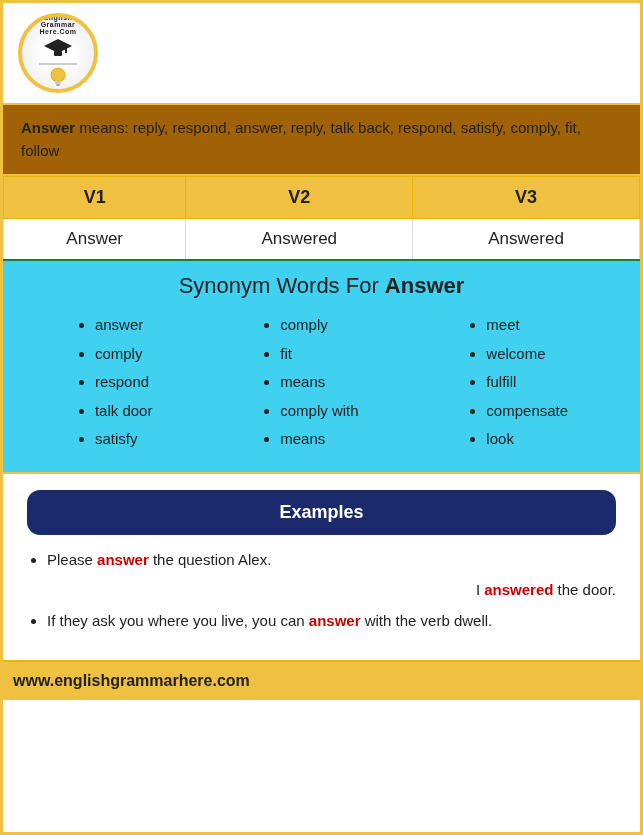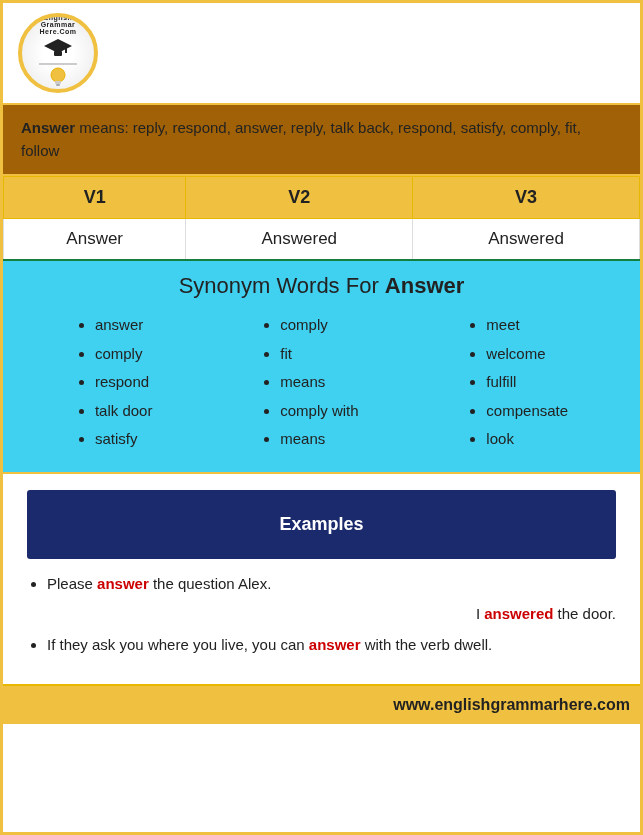--- a/index.html
+++ b/index.html
@@ -113,23 +113,23 @@
     .examples-section {
       padding: 16px 24px 20px;
       background: #fff;
     }
     .examples-header {
       background: #1a2a6c;
       color: #fff;
       text-align: center;
       font-size: 18px;
       font-weight: bold;
-      padding: 24px;
+      padding: 12px;
       margin-bottom: 14px;
-      border-radius: 3px;
+      border-radius: 13px;
     }
     .example-list {
       list-style: disc;
       padding-left: 20px;
     }
     .example-list li {
       font-size: 15px;
       color: #222;
       margin-bottom: 8px;
       line-height: 1.5;
@@ -140,21 +140,21 @@
       margin-left: -20px;
     }
     .example-list li:nth-child(3) {
       list-style: disc;
     }
     .red-word { color: #cc0000; font-weight: bold; }
 
     
     .footer {
       background: #f0c040;
-      text-align: right;
+      text-align: left;
       padding: 10px;
       font-size: 16px;
       font-weight: bold;
       color: #222;
       border-top: 2px solid #e8b800;
     }
 
     .logo-text-top {
       font-size: 7px;
       font-weight: bold;

